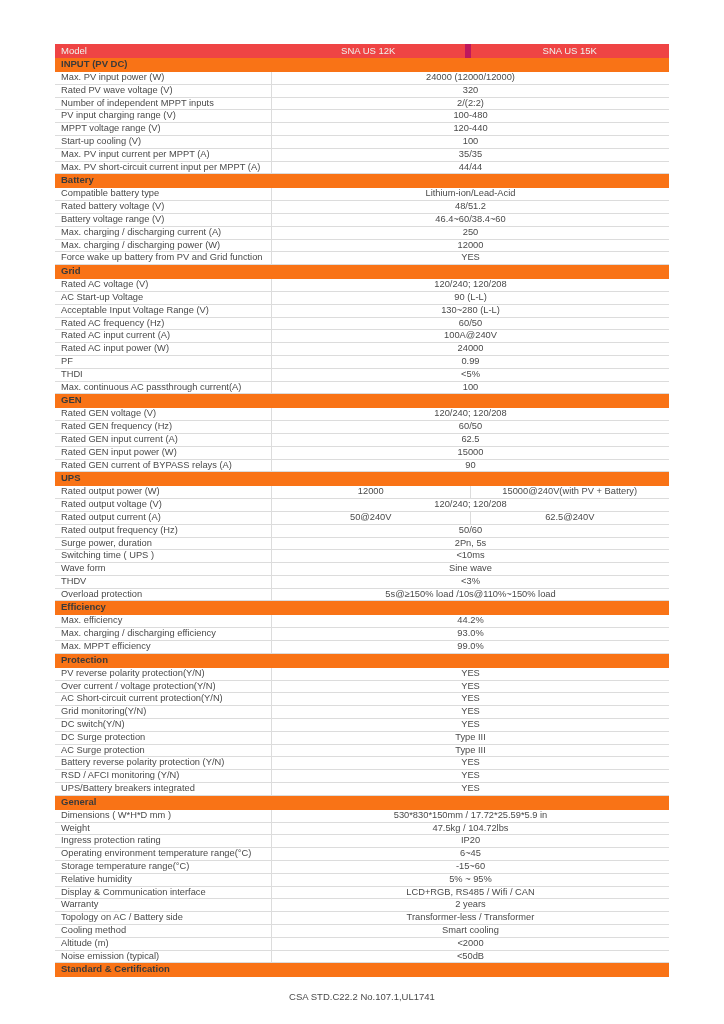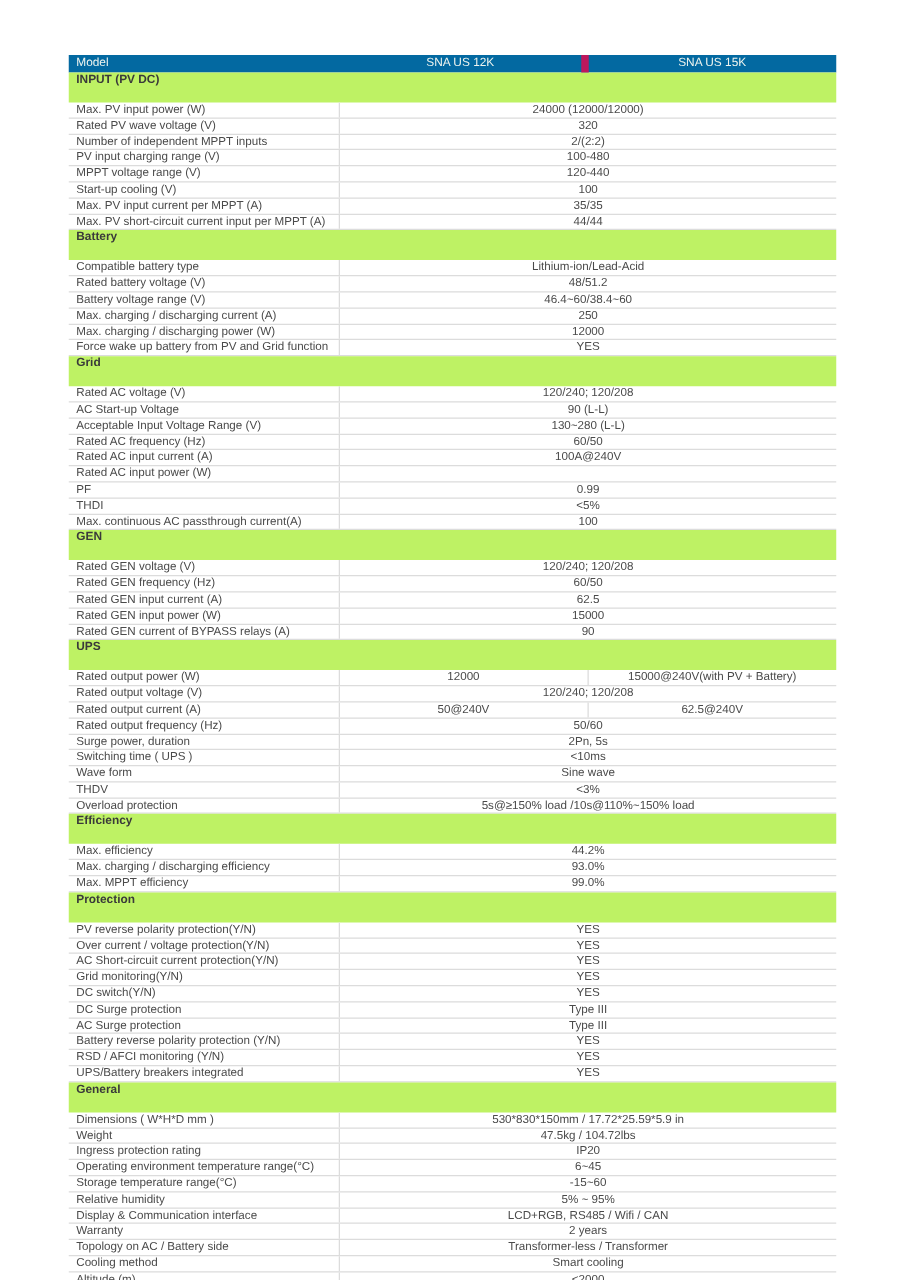--- a/index.html
+++ b/index.html
@@ -9,33 +9,33 @@
     font-family: "Liberation Sans", sans-serif;
   }
   .spec-table {
     position: absolute;
     left: 55px; top: 44px;
     width: 614px;
   }
   .header-row {
     display: flex;
     height: 14px;
-    background: #0369a1;
+    background: #ef4444;
     color: #eef4ef;
     font-size: 9.5px;
     line-height: 14px;
   }
   .h-model { width: 217px; padding-left: 6px; }
   .h-col   { width: 198.5px; text-align: center; }
   .h-col.first { border-right: 6px solid #be185d; }
 
   .section-row {
-    height: 24px;
+    height: 14px;
     line-height: 12.8px;
-    background: #bef264;
+    background: #f97316;
     color: #3a3a3a;
     font-weight: 700;
     font-size: 9.5px;
     padding-left: 6px;
     white-space: nowrap;
   }
   .data-row {
     display: flex;
     height: 12.8px;
     line-height: 11.8px;
@@ -144,20 +144,21 @@
       <div class="data-row">
         <div class="cell-label">Rated AC  frequency (Hz)</div>
         <div class="cell-value">60/50</div>
       </div>
       <div class="data-row">
         <div class="cell-label">Rated AC input current (A)</div>
         <div class="cell-value">100A@240V</div>
       </div>
       <div class="data-row">
         <div class="cell-label">Rated AC input  power (W)</div>
+        <div class="cell-value">24000</div>
       </div>
       <div class="data-row">
         <div class="cell-label">PF</div>
         <div class="cell-value">0.99</div>
       </div>
       <div class="data-row">
         <div class="cell-label">THDI</div>
         <div class="cell-value">&lt;5%</div>
       </div>
       <div class="data-row">

